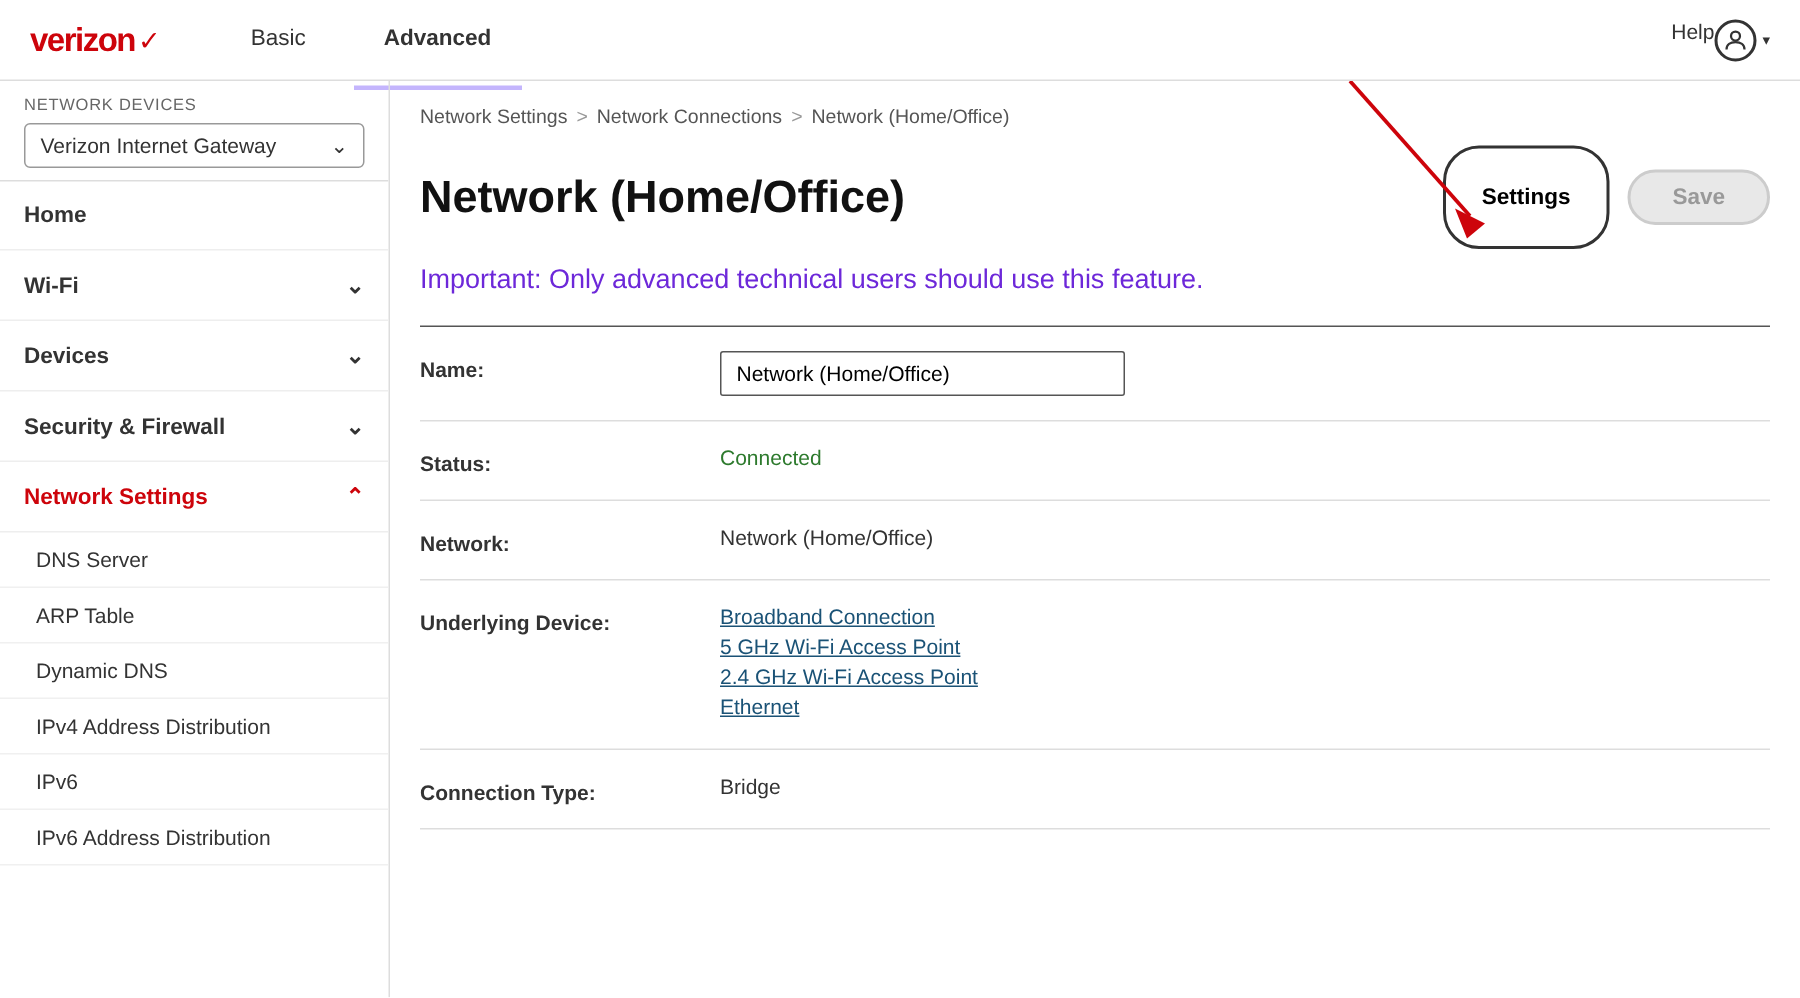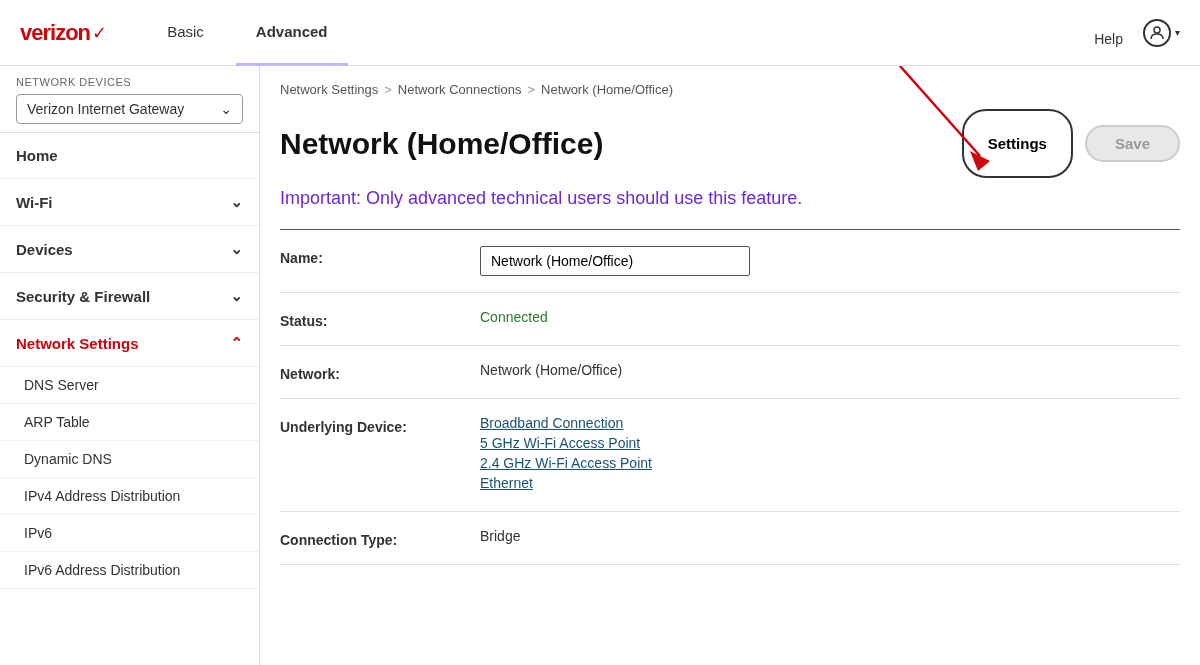--- a/index.html
+++ b/index.html
@@ -1,21 +1,21 @@
 <!DOCTYPE html>
 <html><head>
   <meta charset="utf-8">
   <style>
     * { box-sizing: border-box; margin: 0; padding: 0; }
     body { font-family: Arial, sans-serif; font-size: 14px; color: #333; background: #fff; height: 665px; overflow: hidden; display: flex; flex-direction: column; }
 
     
     .top-nav {
       display: flex; align-items: center; padding: 0 20px;
-      height: 66px; border-bottom: 1px solid #ddd;
+      height: 54px; border-bottom: 1px solid #ddd;
       flex-shrink: 0;
     }
     .logo {
       display: flex; align-items: center; margin-right: 40px;
     }
     .logo-text {
       font-size: 22px; font-weight: 700; color: #cd040b; letter-spacing: -1px;
     }
     .logo-check {
       color: #cd040b; font-size: 18px; margin-left: 2px;
@@ -23,21 +23,21 @@
     .nav-links { display: flex; gap: 12px; }
     .nav-link {
       padding: 0 20px; height: 66px; display: flex; align-items: center;
       font-size: 15px; cursor: pointer; border-bottom: 3px solid transparent;
       text-decoration: none; color: #333;
     }
     .nav-link.active {
       font-weight: 700; border-bottom: 3px solid #c4b5fd;
     }
     .nav-right {
-      margin-left: auto; display: flex; align-items: flex-end; gap: 20px;
+      margin-left: auto; display: flex; align-items: flex-start; 
     }
     .help-link { font-size: 14px; color: #333; text-decoration: none; }
     .user-icon-wrapper { display: flex; align-items: center; gap: 4px; cursor: pointer; }
     .user-circle {
       width: 28px; height: 28px; border-radius: 50%; border: 2px solid #333;
       display: flex; align-items: center; justify-content: center; font-size: 14px;
     }
     .chevron-down { font-size: 10px; }
 
     

